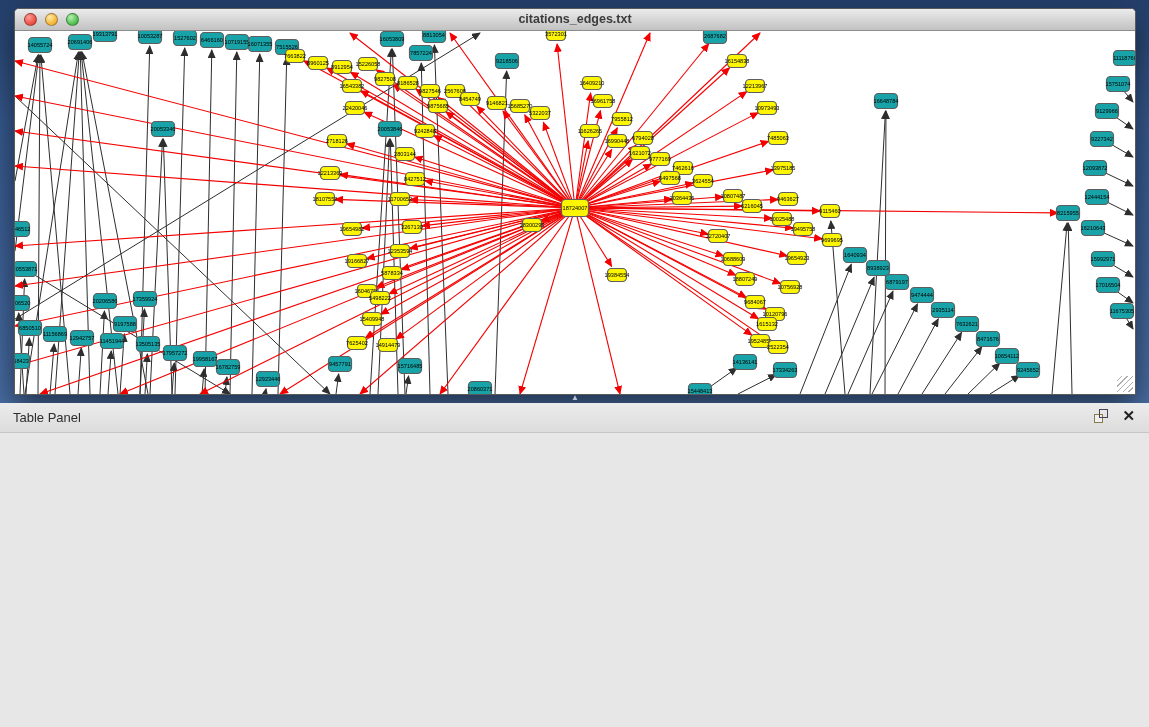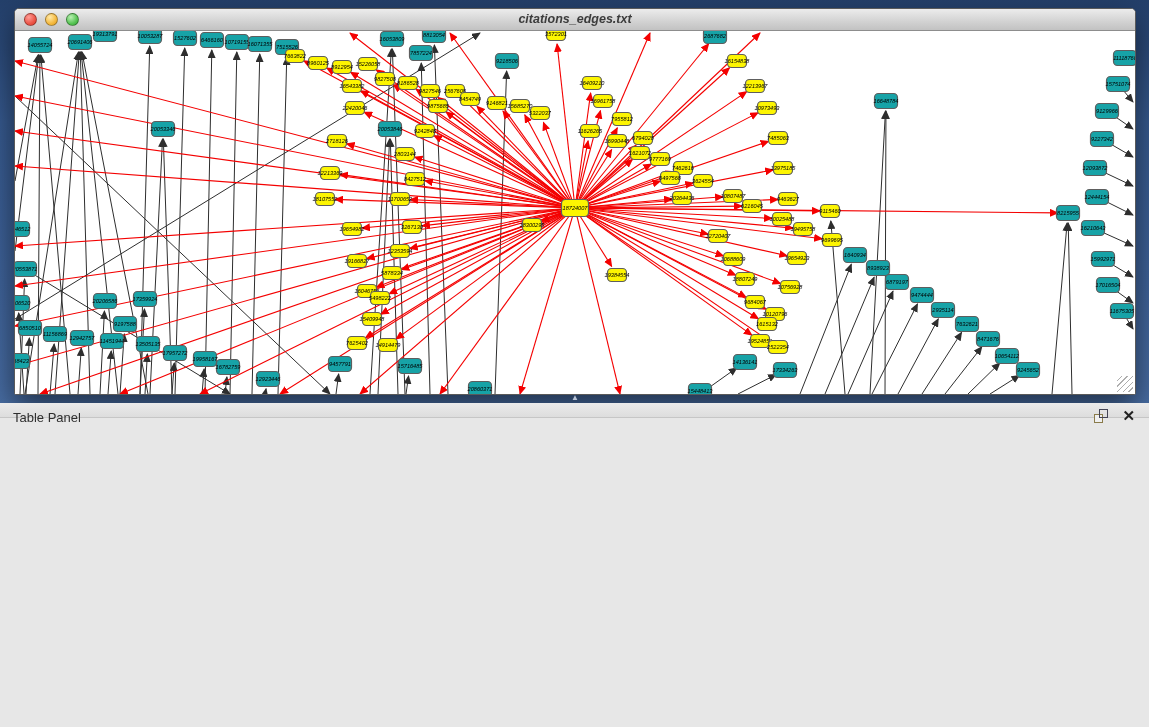--- a/index.html
+++ b/index.html
@@ -1,21 +1,21 @@
 <!DOCTYPE html>
 <html><head>
 <meta charset="utf-8">
 <style>
   * { margin:0; padding:0; box-sizing:border-box; }
   html,body { width:1149px; height:727px; font-family:"Liberation Sans", sans-serif; overflow:hidden; }
   body { position:relative; background:#e7e7e7; }
 
   
   .desktop { position:absolute; left:0; top:0; width:1149px; height:403px;
-    background:linear-gradient(180deg,#24406b 0%,#36598e 30%,#3f639a 70%,#486da3 100%);font-style:italic; }
+    background:linear-gradient(180deg,#24406b 0%,#36598e 30%,#3f639a 70%,#486da3 100%); }
 
   .gwindow { position:absolute; left:14px; top:8px; width:1122px; height:387px;
     background:#fff; border:1px solid #5a5a5a; border-radius:5px 5px 2px 2px;
     box-shadow:0 12px 30px rgba(0,0,0,.55); }
   .titlebar { height:22px; border-radius:4px 4px 0 0;
     background:linear-gradient(180deg,#ececec,#d2d2d2 60%,#c2c2c2);
     border-bottom:1px solid #8d8d8d; position:relative; }
   .title-text { position:absolute; left:0; right:0; top:3px; text-align:center;
     font-size:12.5px; font-weight:bold; color:#3c3c3c; }
   .lights { position:absolute; left:9px; top:4px; display:flex; gap:8px; }
@@ -24,21 +24,21 @@
   .light.yellow { background:radial-gradient(circle at 35% 30%, #ffe9a8, #f5b93e 60%, #df9f23); }
   .light.green  { background:radial-gradient(circle at 35% 30%, #b9f0b2, #57c454 60%, #35a334); }
   .canvas-wrap { position:absolute; left:0px; top:22px; width:1120px; height:363px; overflow:hidden; background:#fff; }
   .resize-grip { position:absolute; right:2px; bottom:2px; width:16px; height:16px;
     background:repeating-linear-gradient(135deg, transparent 0 3px, #9a9a9a 3px 4px); opacity:.8; }
   .divider-handle { position:absolute; left:568px; top:394px; width:14px; height:8px;
     color:#b9c3d4; font-size:8px; line-height:8px; text-align:center; }
 
   
   .panel { position:absolute; left:0; top:403px; width:1149px; height:324px; background:#e7e7e7; }
-  .panel-header { height:15px; background:linear-gradient(180deg,#ebebeb,#dddddd);
+  .panel-header { height:30px; background:linear-gradient(180deg,#ebebeb,#dddddd);
     border-bottom:1px solid #c6c6c6; position:relative; }
   .panel-title { position:absolute; left:13px; top:7px; font-size:13px; color:#2e2e2e; }
   .panel-header-icons { position:absolute; right:14px; top:6px; display:flex; gap:14px; align-items:center; }
   .float-icon { width:14px; height:14px; position:relative; }
   .float-icon .sq1 { position:absolute; left:0; bottom:0; width:9px; height:9px; border:1px solid #8a7b4a; background:#efefef; }
   .float-icon .sq2 { position:absolute; right:0; top:0; width:9px; height:9px; border:1px solid #445; background:transparent; }
   .close-icon { font-size:15px; font-weight:bold; color:#222; line-height:14px; cursor:default; }
 </style>
 </head>
 <body>

